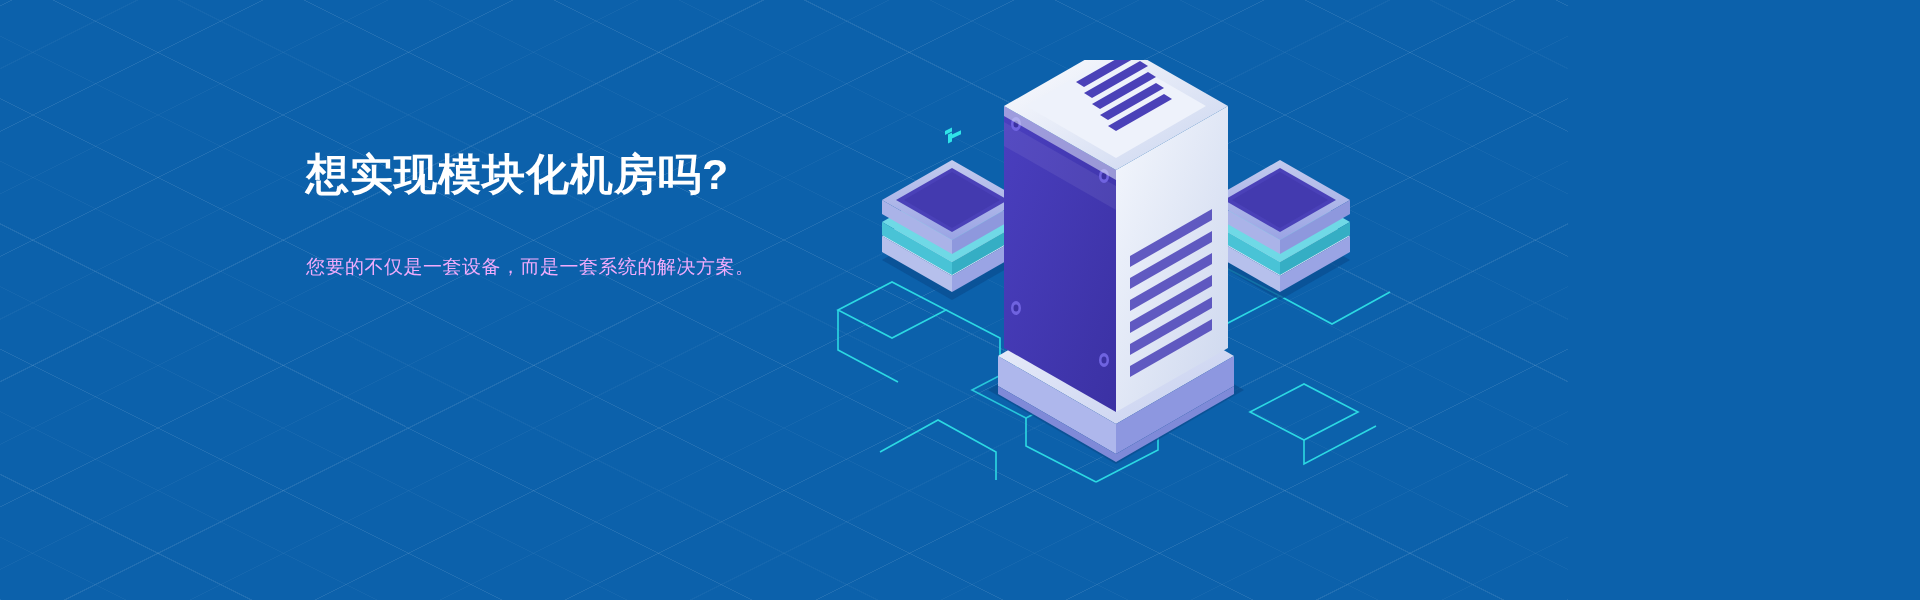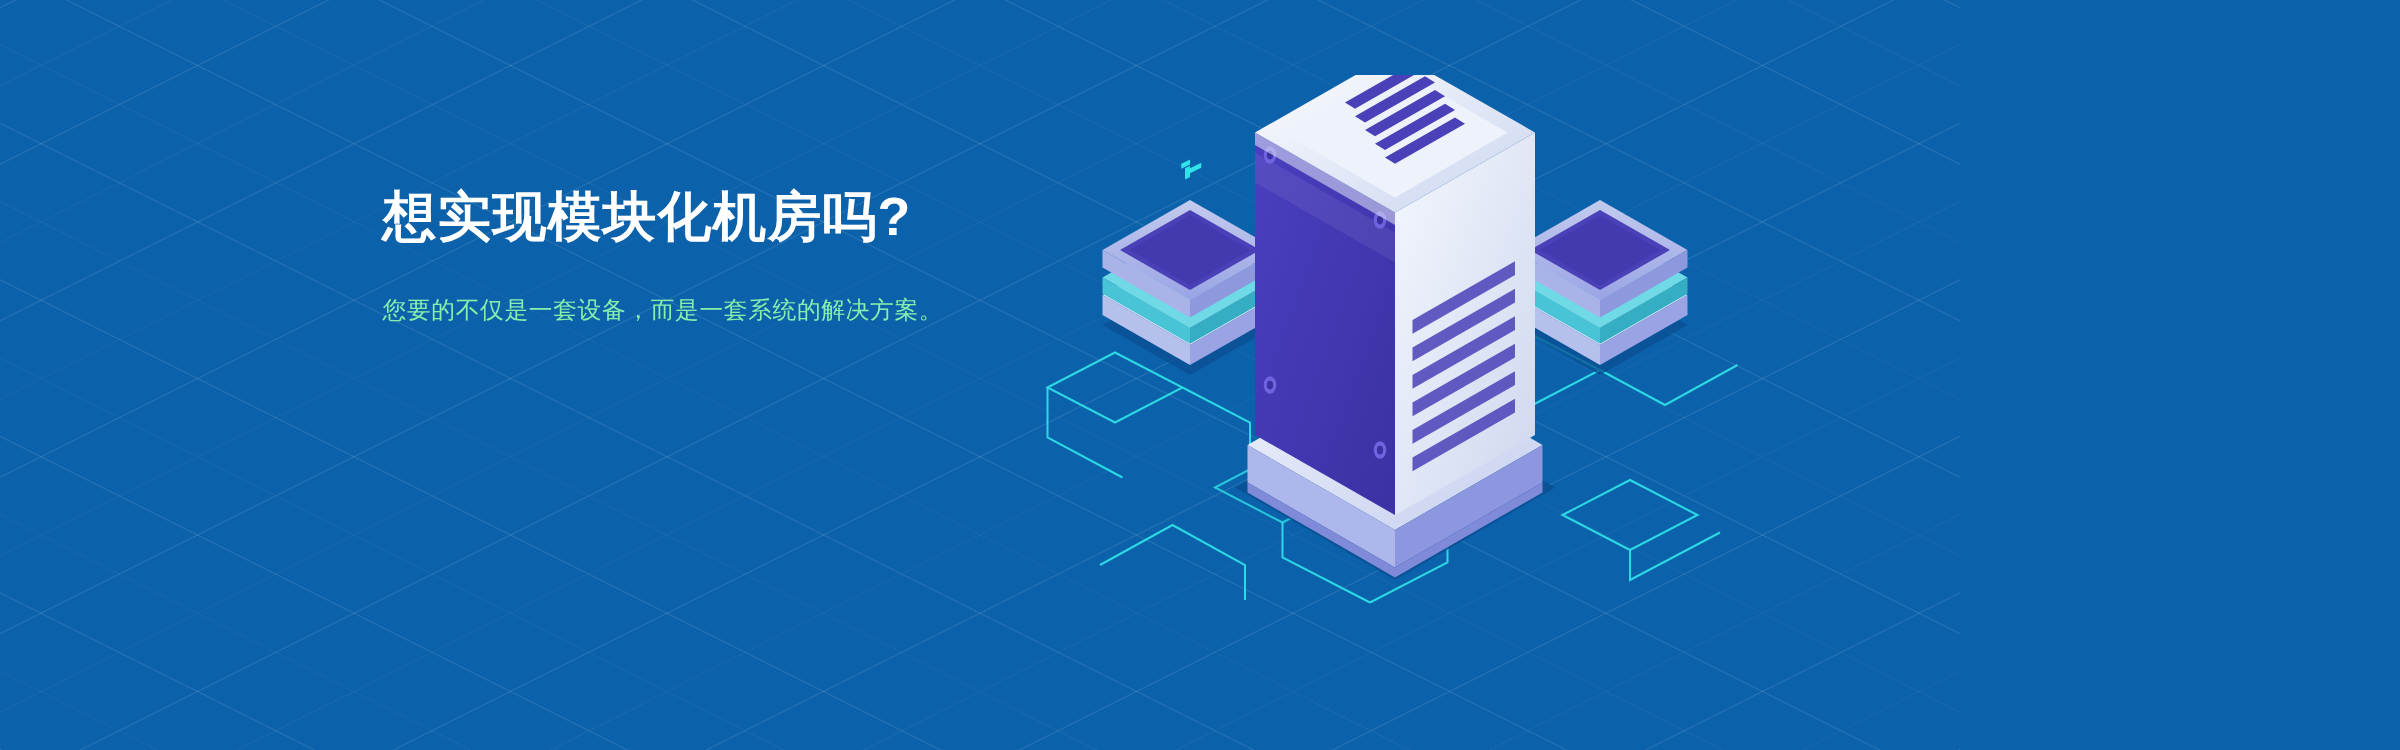--- a/index.html
+++ b/index.html
@@ -72,22 +72,22 @@
     flex: 0 0 auto;
   }
   .subtitle {
     color: #ffffff;
     font-size: 24px;
     font-weight: normal;
     line-height: 1.2;
     white-space: nowrap;
   }
   .body-text {
-    margin-top: 35px;
-    color: #86efac;
+    margin-top: 53px;
+    color: #f0abfc;
     font-size: 19px;
     line-height: 1.5;
     white-space: nowrap;
     letter-spacing: 0.5px;
   }
 
   
   .art {
     position: absolute;
     left: 820px;

